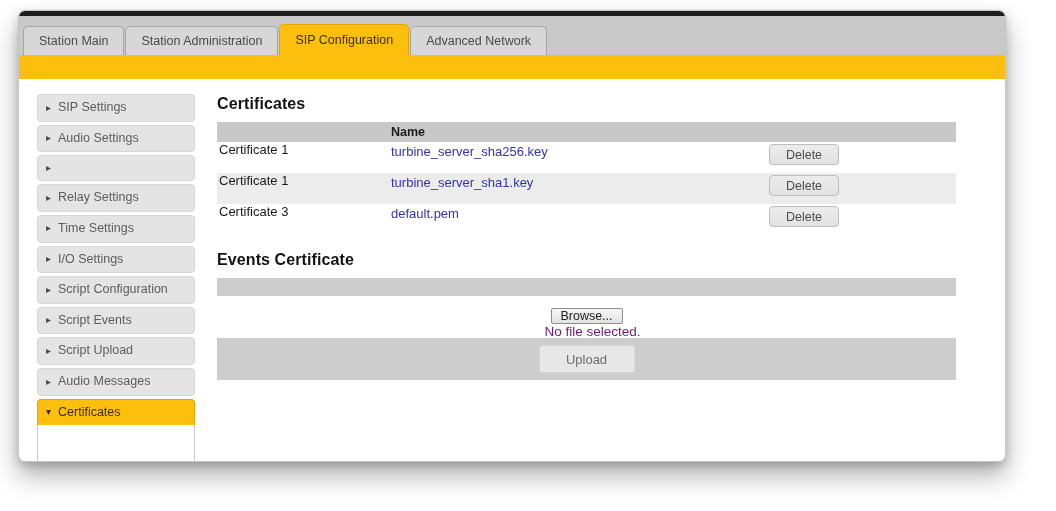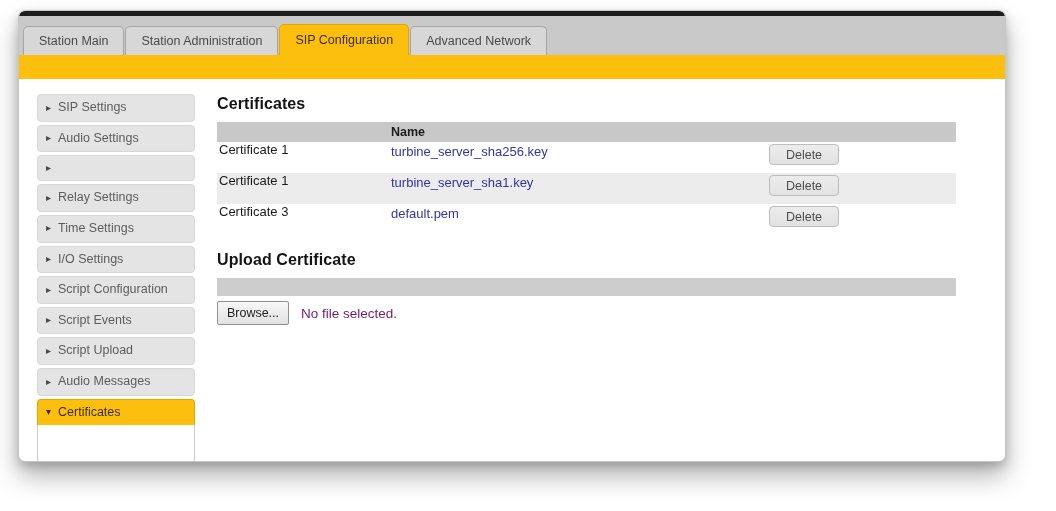--- a/index.html
+++ b/index.html
@@ -64,21 +64,21 @@
     font-size: 13px; color: #3333aa; text-decoration: none; cursor: pointer;
   }
   .delete-btn {
     position: absolute; left: 552px; top: 2px; width: 70px; height: 21px;
     background: linear-gradient(#ececec, #e2e2e2); border: 1px solid #bdbdbd;
     border-radius: 4px; font-size: 12.5px; color: #4d4d4d; cursor: pointer;
     font-family: inherit;
   }
 
   .upload-head-bar { height: 18px; background: #cdcdcd; margin-top: 9px; }
-  .browse-row { height: 26px; margin-top: 4px; display: flex; align-items: center; }
+  .browse-row { height: 26px; margin-top: 12px; display: flex; align-items: center; flex-direction: column; }
   .browse-btn {
     width: 72px; height: 24px; background: linear-gradient(#f7f7f7, #e2e2e2);
     border: 1px solid #8f8f8f; border-radius: 2px; font-size: 12.5px; color: #222222;
     cursor: pointer; font-family: inherit;
   }
   .no-file { font-size: 13.5px; color: #701a75; margin-left: 12px; }
   .upload-bar { height: 42px; background: #cdcdcd; margin-top: 4px;
     display: flex; align-items: center; justify-content: center; }
   .upload-btn {
     width: 96px; height: 28px; background: #e7e7e7; border: 1px solid #d6d6d6;
@@ -167,25 +167,28 @@
           <span class="col-file"><span class="link">turbine_server_sha1.key</span></span>
           <button class="delete-btn">Delete</button>
         </div>
         <div class="trow">
           <span class="col-label">Certificate 3</span>
           <span class="col-file"><span class="link">default.pem</span></span>
           <button class="delete-btn">Delete</button>
         </div>
       </div>
 
-      <h2 class="section-title">Upload Certificate</h2>
+      <h2 class="section-title">Events Certificate</h2>
 
       <div class="upload-head-bar"></div>
 
       <div class="browse-row">
         <button class="browse-btn">Browse...</button>
         <span class="no-file">No file selected.</span>
       </div>
 
+      <div class="upload-bar">
+        <button class="upload-btn">Upload</button>
+      </div>
     </div>
 
   </div>
 </div>
 
 </body></html>

